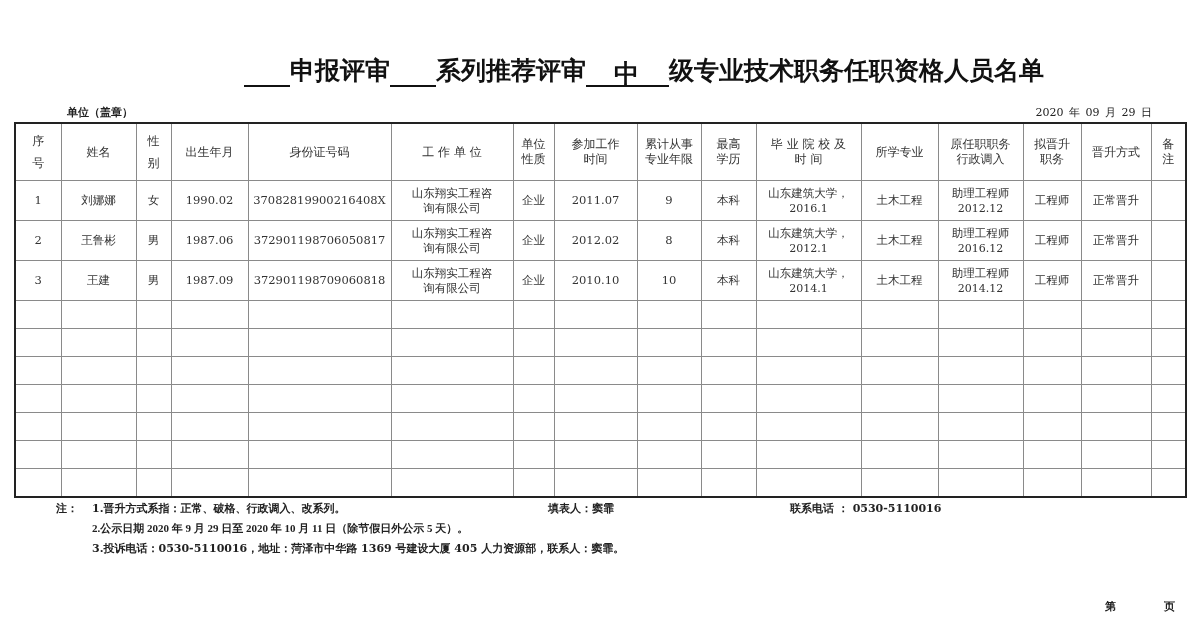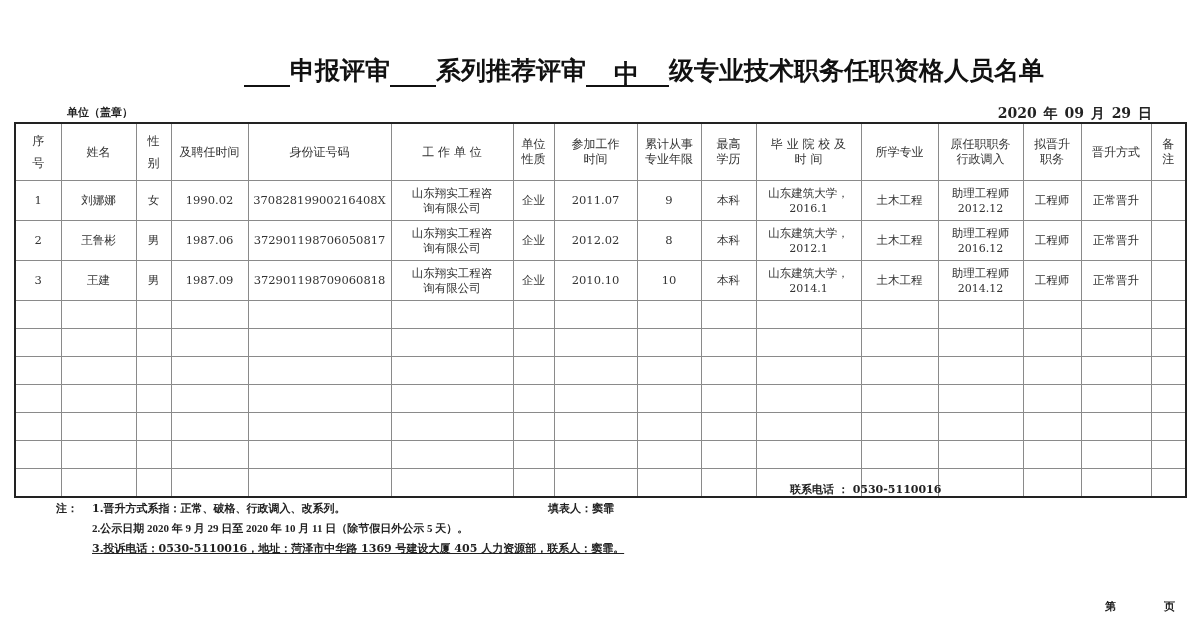--- a/index.html
+++ b/index.html
@@ -7,21 +7,21 @@
          font-family:"DejaVu Sans","Liberation Sans",sans-serif; color:#222; }
   .title { position:absolute; top:54px; left:0; width:1200px; text-align:center;
            font-family:"DejaVu Serif","Liberation Serif",serif; font-weight:bold;
            font-size:25px; letter-spacing:0px; color:#111; white-space:nowrap;margin-left:44px; }
   .title .blank { display:inline-block; border-bottom:2px solid #111; height:28px;
                   vertical-align:bottom; text-align:center; }
   .title .b1 { width:46px; }
   .title .b2 { width:46px; }
   .unit { position:absolute; top:105px; left:55px; font-size:11px; font-weight:bold;
           font-family:"DejaVu Serif","Liberation Serif",serif;margin-left:12px; }
-  .date { position:absolute; top:105px; right:48px; font-size:14px; font-weight:bold;
+  .date { position:absolute; top:105px; right:48px; font-size:11px; font-weight:normal;
           font-family:"DejaVu Serif","Liberation Serif",serif; word-spacing:2px; }
   table.roster { position:absolute; top:122px; left:14px; width:1172px; border-collapse:collapse;
                  table-layout:fixed; border:2px solid #222; }
   table.roster th, table.roster td { border:1px solid #8a8a8a; text-align:center;
                  vertical-align:middle; font-size:11.5px; font-weight:normal; padding:0; color:#333; line-height:15px; }
   table.roster thead th { height:56px; font-size:12px; color:#333; }
   table.roster tbody tr.data td { height:39px; }
   table.roster tbody tr.empty td { height:27px; }
   .mono { font-family:"DejaVu Serif","Liberation Serif",serif; font-size:11px; }
   .vstack { display:block; line-height:22px; }
@@ -63,21 +63,21 @@
     <tr>
       <th>
           <span class="vstack">序</span>
           <span class="vstack">号</span>
         </th>
       <th><span>姓名</span></th>
       <th>
           <span class="vstack">性</span>
           <span class="vstack">别</span>
         </th>
-      <th><span>及聘任时间</span></th>
+      <th><span>出生年月</span></th>
       <th><span>身份证号码</span></th>
       <th><span>工 作 单 位</span></th>
       <th><span>单位</span><br><span>性质</span></th>
       <th><span>参加工作</span><br><span>时间</span></th>
       <th><span>累计从事</span><br><span>专业年限</span></th>
       <th><span>最高</span><br><span>学历</span></th>
       <th><span>毕 业 院 校 及</span><br><span>时 间</span></th>
       <th><span>所学专业</span></th>
       <th><span>原任职职务</span><br><span>行政调入</span></th>
       <th><span>拟晋升</span><br><span>职务</span></th>
@@ -267,18 +267,18 @@
         <td></td>
         <td></td>
         <td></td>
       </tr>
     </tbody>
 </table>
 
 <div class="note" style="top:501px;left:56px;">注：</div>
 <div class="note" style="top:501px;left:92px;">1.晋升方式系指：正常、破格、行政调入、改系列。</div>
 <div class="note" style="top:501px;left:548px;">填表人：窦霏</div>
-<div class="note" style="top:482px;left:783px;padding-left:7px;">联系电话 ： 0530-5110016</div>
+<div class="note" style="top:501px;left:783px;padding-left:7px;">联系电话 ： 0530-5110016</div>
 <div class="note" style="top:521px;left:92px;font-family:Liberation Serif, serif;">2.公示日期 2020 年 9 月 29 日至 2020 年 10 月 11 日（除节假日外公示 5 天）。</div>
-<div class="note" style="top:541px;left:92px;text-decoration:underline;">3.投诉电话：0530-5110016，地址：菏泽市中华路 1369 号建设大厦 405 人力资源部，联系人：窦霏。</div>
+<div class="note" style="top:541px;left:92px;">3.投诉电话：0530-5110016，地址：菏泽市中华路 1369 号建设大厦 405 人力资源部，联系人：窦霏。</div>
 
 <div class="pagefoot" style="left:1105px;">第</div>
 <div class="pagefoot" style="left:1164px;">页</div>
 
 </body></html>

